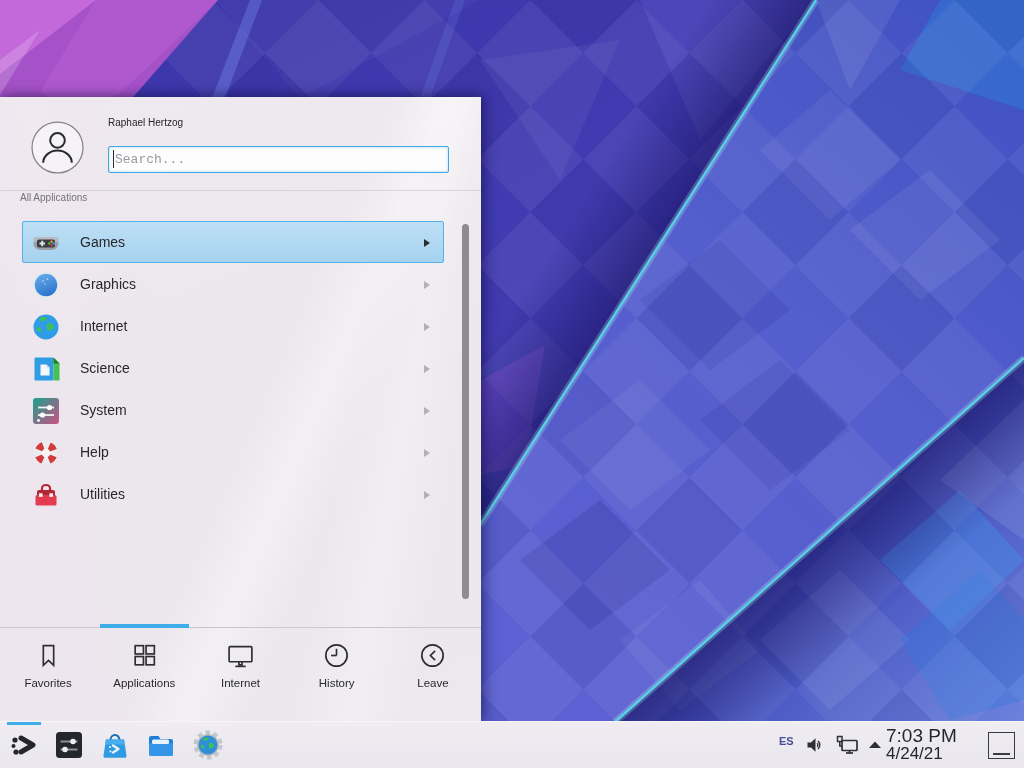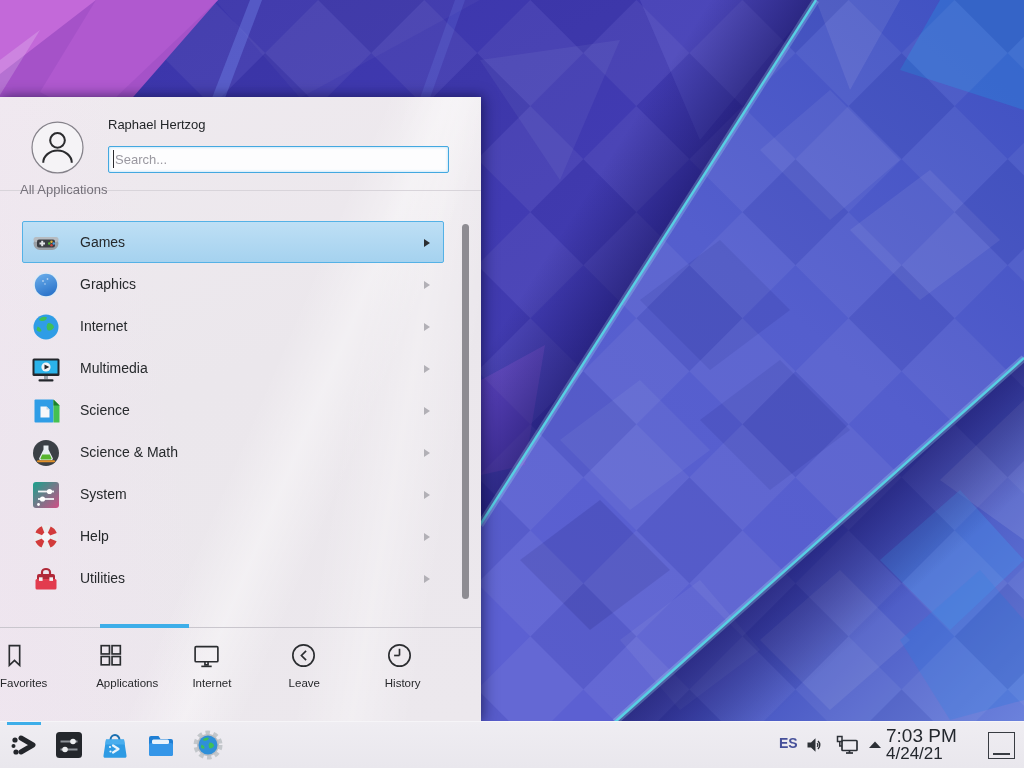--- a/index.html
+++ b/index.html
@@ -18,32 +18,32 @@
   }
   .menu::before{ 
     content:"";position:absolute;inset:0;pointer-events:none;
     background:
       linear-gradient(113deg,rgba(255,255,255,0) 52%,rgba(255,255,255,.38) 60%,rgba(255,255,255,0) 68%),
       linear-gradient(100deg,rgba(255,255,255,0) 68%,rgba(255,255,255,.30) 78%,rgba(255,255,255,0) 88%),
       linear-gradient(80deg,rgba(244,225,244,.35) 0%,rgba(244,225,244,0) 40%);
   }
   .menu *{box-sizing:border-box;}
   .avatar{position:absolute;left:31px;top:24px;width:53px;height:53px;}
-  .user-name{position:absolute;left:108px;top:20px;font-size:13px;color:#232629;}
+  .user-name{position:absolute;left:108px;top:20px;font-size:10px;color:#232629;}
   .search{
     position:absolute;left:108px;top:49px;width:341px;height:27px;
     border:1px solid #43a8e0;border-radius:2px;background:#fdfdfe;
     font-size:13px;color:#232629;padding:0 6px;outline:none;
     box-shadow:0 0 3px rgba(61,174,233,.45) inset;
-    font-family:Liberation Sans, sans-serif;
+    font-family:Liberation Mono, monospace;
   }
   .search::placeholder{color:#9a98a0;}
   .caret{position:absolute;left:113px;top:53px;width:1px;height:18px;background:#2a2a2e;}
   .hdr-sep{position:absolute;left:0;top:93px;width:100%;height:1px;background:#d8d4da;}
-  .section-label{position:absolute;left:20px;top:85px;font-size:13px;color:#75717a;text-align:center;}
+  .section-label{position:absolute;left:20px;top:95px;font-size:10px;color:#75717a;text-align:center;}
 
   .cat-list{position:absolute;left:0;top:120px;width:481px;height:408px;overflow:hidden;}
   .cat-row{
     position:relative;height:42px;margin:0 37px 0 22px;border:1px solid transparent;border-radius:2px;padding-left:36px;
   }
   .cat-row:first-child{margin-top:4px;}
   .cat-row.selected{
     background:linear-gradient(#bedff5,#a5d2ef);
     border-color:#54b1e6;
   }
@@ -52,33 +52,33 @@
   .cat-arrow{
     position:absolute;right:13px;top:17px;width:0;height:0;
     border-left:6px solid #b2b0b6;border-top:4.5px solid transparent;border-bottom:4.5px solid transparent;
   }
   .cat-row.selected .cat-arrow{border-left-color:#2b2e31;}
   .scrollbar{position:absolute;left:462px;top:127px;width:7px;height:375px;border-radius:4px;background:#8e8c92;}
 
   .tab-sep{position:absolute;left:0;top:530px;width:100%;height:1px;background:#c9c6cd;}
   .tab-indicator{position:absolute;left:100px;top:527px;width:89px;height:4px;background:#3daee9;}
   .tabbar{position:absolute;left:0;top:531px;width:481px;height:94px;display:flex;}
-  .tab{flex:1;display:flex;flex-direction:column;align-items:flex-start;padding-top:13px;}
+  .tab{flex:1;display:flex;flex-direction:column;align-items:center;padding-top:13px;}
   .tab svg{width:29px;height:29px;}
   .tab-label{margin-top:7px;font-size:11.5px;color:#28292c;}
 
   
   .taskbar{
     position:absolute;left:0;bottom:0;width:1024px;height:46px;
     background:linear-gradient(#efedf2,#e9e7ed);
     border-top:1px solid #f6f5f8;
   }
   .tb-icon{position:absolute;top:7px;width:32px;height:32px;}
   .tb-active-line{position:absolute;left:7px;top:0;width:34px;height:3px;background:#3daee9;}
-  .tray-text{position:absolute;top:13px;font-size:14px;font-weight:bold;color:#46509a;}
+  .tray-text{position:absolute;top:13px;font-size:11px;font-weight:bold;color:#46509a;}
   .tray-icon{position:absolute;top:13px;width:20px;height:20px;}
   .clock{position:absolute;left:886px;top:3px;width:92px;text-align:left;color:#24282e;}
   .clock .time{font-size:19px;line-height:21px;}
   .clock .date{font-size:17px;line-height:16px;}
   .show-desktop{
     position:absolute;right:9px;top:10px;width:25px;height:25px;
     border:1.6px solid #383c42;background:transparent;
   }
   .show-desktop::after{content:"";position:absolute;left:4px;right:4px;bottom:3px;height:1.6px;background:#383c42;}
 </style>
@@ -213,55 +213,33 @@
         <circle cx="16" cy="16" r="12.5" fill="#2f9de6"></circle>
         <path d="M9 8 q4.5 -3.5 8 -1.5 q-1 3.5 -4.5 3.5 q-3.5 .5 -3.5 -2 z" fill="#3fbf57"></path>
         <path d="M18 12 q5.5 0 6 4.5 q-3 4.5 -6.5 2.5 q-2 -3.5 .5 -7 z" fill="#3fbf57"></path>
         <path d="M7.5 15.5 q3.5 1 4 4.5 q-2.5 2 -5 -1 z" fill="#3fbf57"></path>
         <path d="M16 28.5 a12.5 12.5 0 0 0 8.8 -21.3 a12.5 12.5 0 0 1 -8.8 21.3" fill="rgba(20,40,120,0.25)"></path>
       </svg>
       <span class="cat-label">Internet</span>
       <span class="cat-arrow"></span>
     </div>
 
-    <div class="cat-row">
-      <svg class="cat-icon" viewBox="0 0 32 32">
-        <rect x="2.5" y="5.5" width="27" height="17.5" rx="1.5" fill="#23262b"></rect>
-        <rect x="4.5" y="7.5" width="23" height="13" fill="#2bb3ea"></rect>
-        <circle cx="16" cy="14" r="4.6" fill="#f2f4f6"></circle>
-        <polygon points="14.5,11.6 19.3,14 14.5,16.4" fill="#23262b"></polygon>
-        <rect x="14" y="23" width="4" height="3.2" fill="#9aa0a8"></rect>
-        <rect x="8.5" y="26.2" width="15" height="2.2" rx="1" fill="#23262b"></rect>
-      </svg>
-      <span class="cat-label">Multimedia</span>
-      <span class="cat-arrow"></span>
-    </div>
 
     <div class="cat-row">
       <svg class="cat-icon" viewBox="0 0 32 32">
         <rect x="4.5" y="4.5" width="19" height="23" rx="1" fill="#2f9de6"></rect>
         <polygon points="23.5,4.5 29.5,10.5 29.5,27.5 23.5,27.5" fill="#45c152"></polygon>
         <polygon points="23.5,4.5 29.5,10.5 23.5,10.5" fill="#1d7f2c"></polygon>
         <path d="M10.5 11.5 h6 l3 3 v8 h-9 z" fill="#f5f8fa"></path>
         <polygon points="16.5,11.5 19.5,14.5 16.5,14.5" fill="#c9d4dc"></polygon>
       </svg>
       <span class="cat-label">Science</span>
       <span class="cat-arrow"></span>
     </div>
 
-    <div class="cat-row">
-      <svg class="cat-icon" viewBox="0 0 32 32">
-        <circle cx="16" cy="16" r="13" fill="#3b4046"></circle>
-        <path d="M13.5 8.5 h5 v4 l4.2 8.4 a1.6 1.6 0 0 1 -1.4 2.3 h-10.6 a1.6 1.6 0 0 1 -1.4 -2.3 l4.2 -8.4 z" fill="#e8eef2"></path>
-        <polygon points="12.2,17.5 19.8,17.5 21.6,21.4 21,22.6 11,22.6 10.4,21.4" fill="#57b52e"></polygon>
-        <rect x="7" y="23.2" width="18" height="2" rx="1" fill="#e2912a"></rect>
-      </svg>
-      <span class="cat-label">Science &amp; Math</span>
-      <span class="cat-arrow"></span>
-    </div>
 
 
     <div class="cat-row">
       <svg class="cat-icon" viewBox="0 0 32 32">
         <rect x="3" y="3" width="26" height="26" rx="3" fill="url(#gSys)"></rect>
         <line x1="8" y1="12.5" x2="24" y2="12.5" stroke="#f2f4f6" stroke-width="1.8"></line>
         <circle cx="19.5" cy="12.5" r="2.6" fill="#ffffff"></circle>
         <line x1="8" y1="20" x2="24" y2="20" stroke="#f2f4f6" stroke-width="1.8"></line>
         <circle cx="12.5" cy="20" r="2.6" fill="#ffffff"></circle>
         <circle cx="8.5" cy="25.5" r="1.4" fill="#ffffff"></circle>
@@ -323,34 +301,34 @@
           <path d="M12.5 20 v3 h3 v-3"></path>
           <path d="M9 24.5 h10"></path>
         </g>
       </svg>
       <span class="tab-label">Internet</span>
     </div>
     <div class="tab">
       <svg viewBox="0 0 28 28">
         <g fill="none" stroke="#2b2d30" stroke-width="1.6">
           <circle cx="14" cy="14" r="10.3"></circle>
-          <path d="M16.5 9.5 L12 14 l4.5 4.5"></path>
-        </g>
-      </svg>
-      <span class="tab-label">Leave</span>
-    </div>
-    <div class="tab">
-      <svg viewBox="0 0 28 28">
-        <g fill="none" stroke="#2b2d30" stroke-width="1.6">
-          <circle cx="14" cy="14" r="10.3"></circle>
           <path d="M14 14 V7.5"></path>
             <path d="M14 14 H8.8"></path>
         </g>
       </svg>
       <span class="tab-label">History</span>
+    </div>
+    <div class="tab">
+      <svg viewBox="0 0 28 28">
+        <g fill="none" stroke="#2b2d30" stroke-width="1.6">
+          <circle cx="14" cy="14" r="10.3"></circle>
+          <path d="M16.5 9.5 L12 14 l4.5 4.5"></path>
+        </g>
+      </svg>
+      <span class="tab-label">Leave</span>
     </div>
   </div>
 </div>
 
 <div class="taskbar">
   <div class="tb-active-line"></div>
 
   <svg class="tb-icon" style="left:8px" viewBox="0 0 32 32">
     <path d="M13 9 L25 16 L13 23" fill="none" stroke="#23262b" stroke-width="5" stroke-linecap="round" stroke-linejoin="round"></path>
     <circle cx="7" cy="11" r="2.6" fill="#23262b"></circle>

